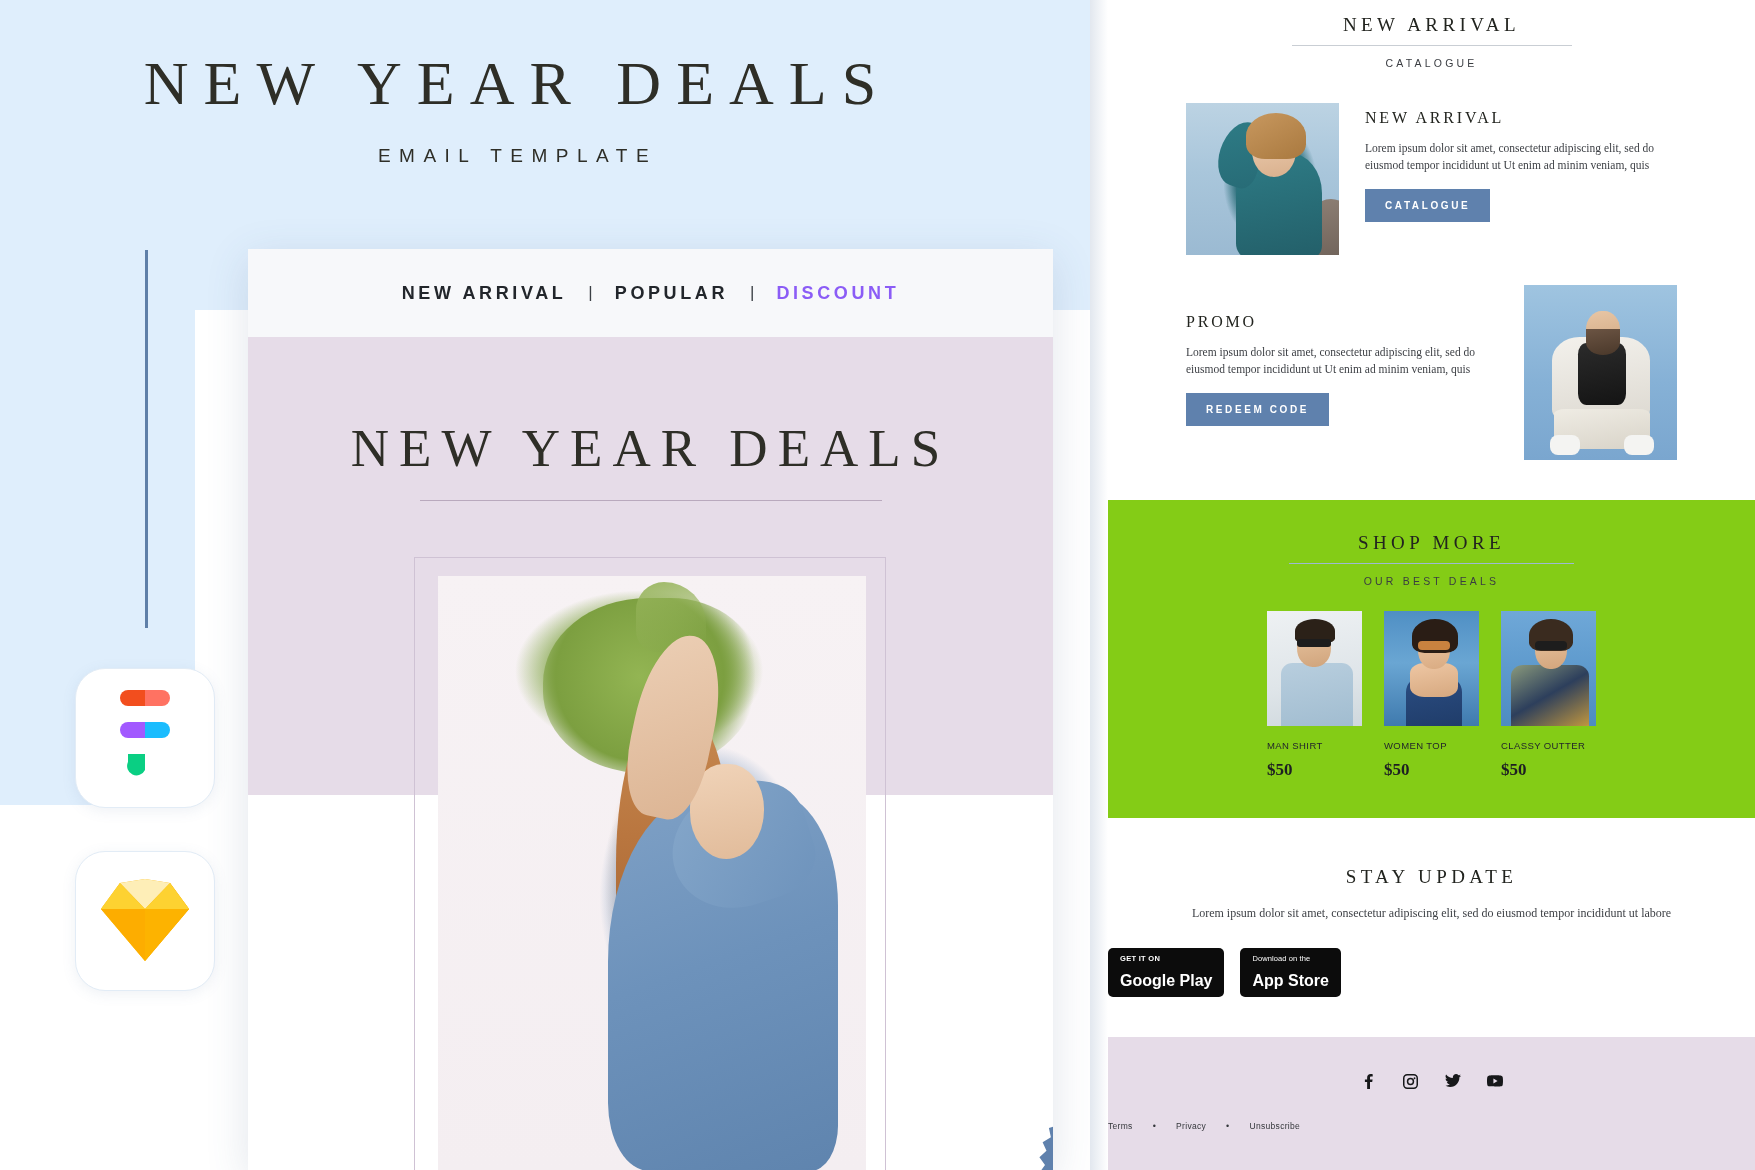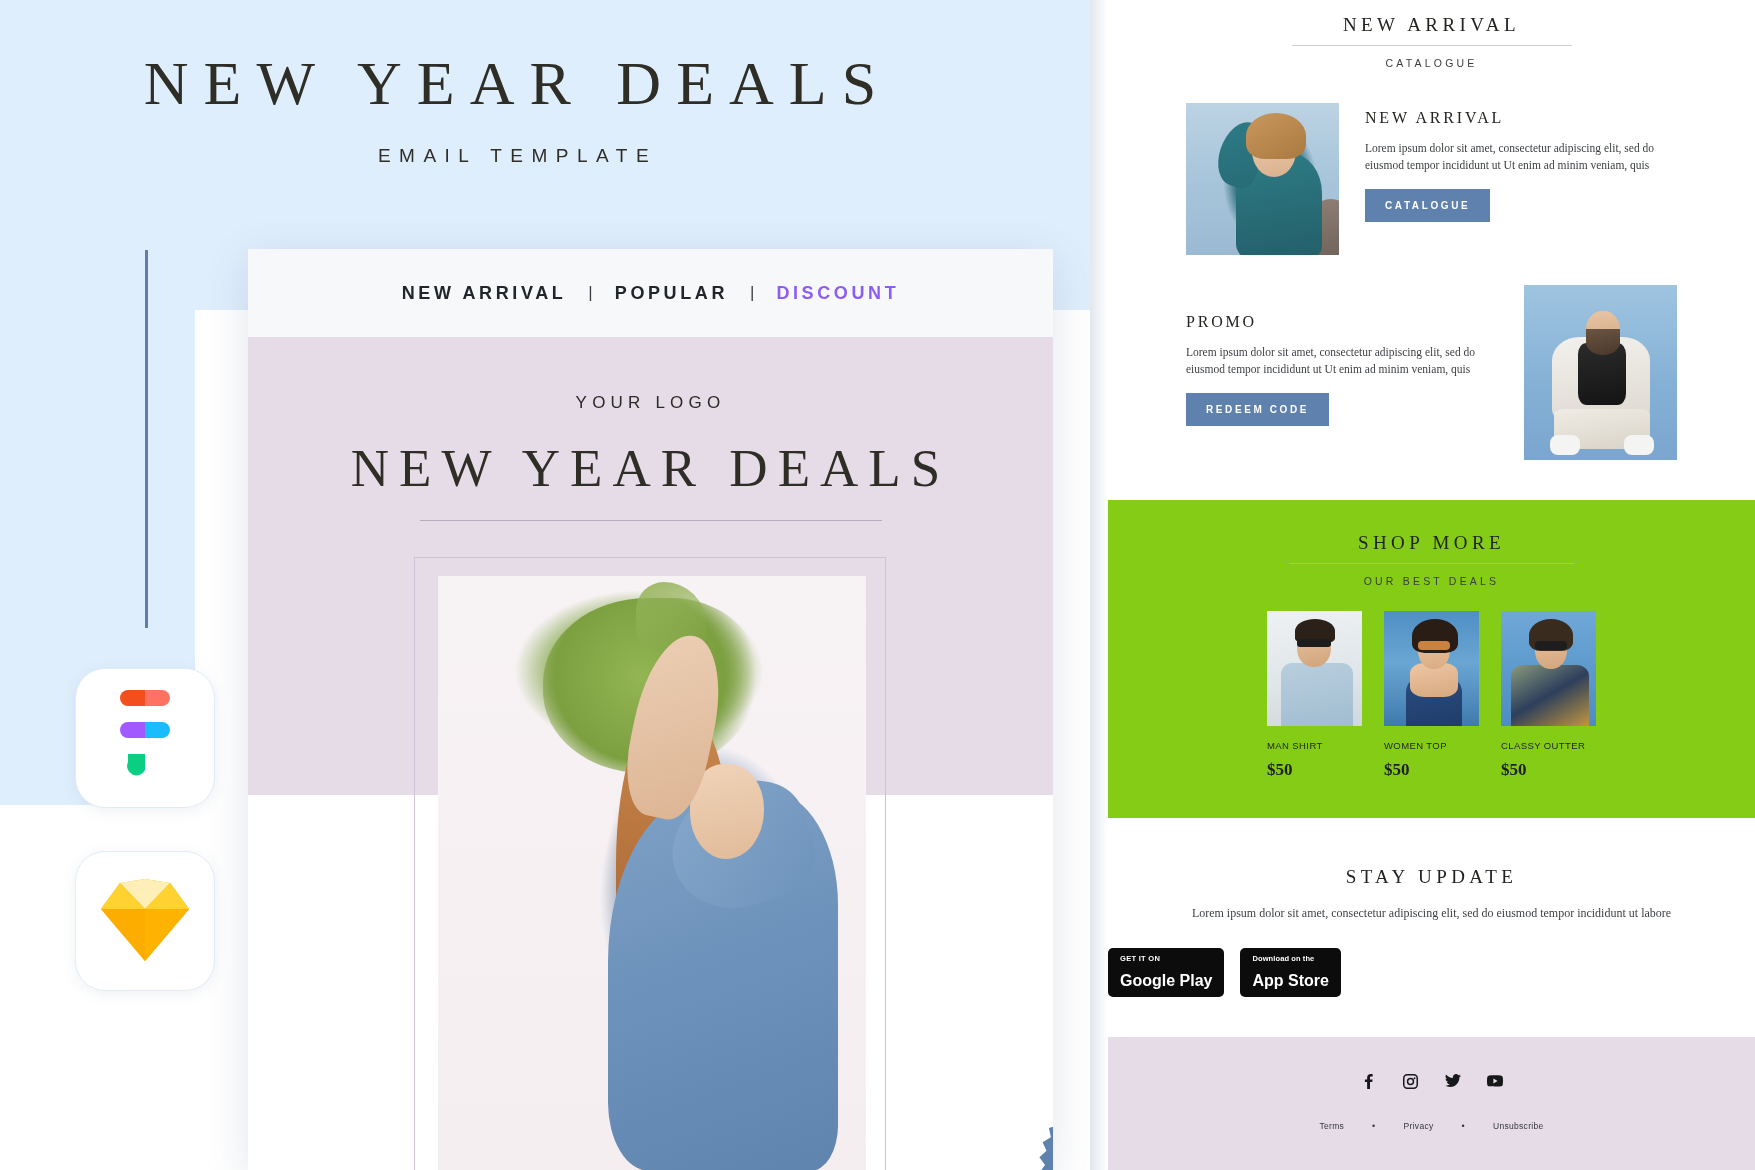--- a/index.html
+++ b/index.html
@@ -305,30 +305,30 @@
   #stay-copy {
     margin-top:16px; font-family:"Liberation Serif", serif;
     font-size:12px; line-height:18px; color:#3c3f44;
   }
   #stores { display:flex; justify-content:flex-start; gap:16px; margin-top:26px; }
   .store-badge {
     background:#0c0c0c; border-radius:5px; color:#ffffff;
     padding:6px 12px 7px 12px; text-align:left; min-width:98px;
   }
   .store-small { font-size:7.5px; letter-spacing:0.3px; font-weight:700; line-height:10px; }
-  .store-small.thin { font-weight:700; letter-spacing:0.1px; }
+  .store-small.thin { font-weight:400; letter-spacing:0.1px; }
   .store-big { font-size:16px; line-height:19px; font-weight:700; margin-top:7px; }
 
   
   #footer { margin-top:40px; background:#e6dce8; height:140px; text-align:center; padding-top:36px; }
   #socials { display:flex; justify-content:center; gap:26px; align-items:center; }
   .soc { width:16px; height:16px; display:flex; align-items:center; justify-content:center; }
   .soc svg { fill:#17181a; }
   #foot-links {
-    margin-top:32px; display:flex; justify-content:center; align-items:center; gap:12px;
+    margin-top:32px; display:flex; justify-content:flex-start; align-items:center; gap:4px;
     font-size:8.5px; color:#34373b; letter-spacing:0.3px;
   }
   .foot-dot { margin:0 16px; font-size:9px; color:#34373b; }
 </style>
 </head>
 <body>
 
 <div id="showcase">
   <div id="bg-blue-top"></div>
   <div id="bg-blue-left"></div>
@@ -368,21 +368,20 @@
 
     <div id="email-nav">
       <span class="nav-link">NEW ARRIVAL</span>
       <span class="nav-sep">|</span>
       <span class="nav-link">POPULAR</span>
       <span class="nav-sep">|</span>
       <span class="nav-link accent">DISCOUNT</span>
     </div>
 
     <div id="email-hero">
-      <div id="hero-logo">YOUR LOGO</div>
       <div id="hero-headline">NEW YEAR DEALS</div>
       <div id="hero-divider"></div>
     </div>
 
     <div id="photo-frame"></div>
     <div id="photo">
       <div class="ph-shape" id="ph-foliage"></div>
       <div class="ph-shape" id="ph-stems"></div>
       <div class="ph-shape" id="ph-hair"></div>
       <div class="ph-shape" id="ph-sweater"></div>

